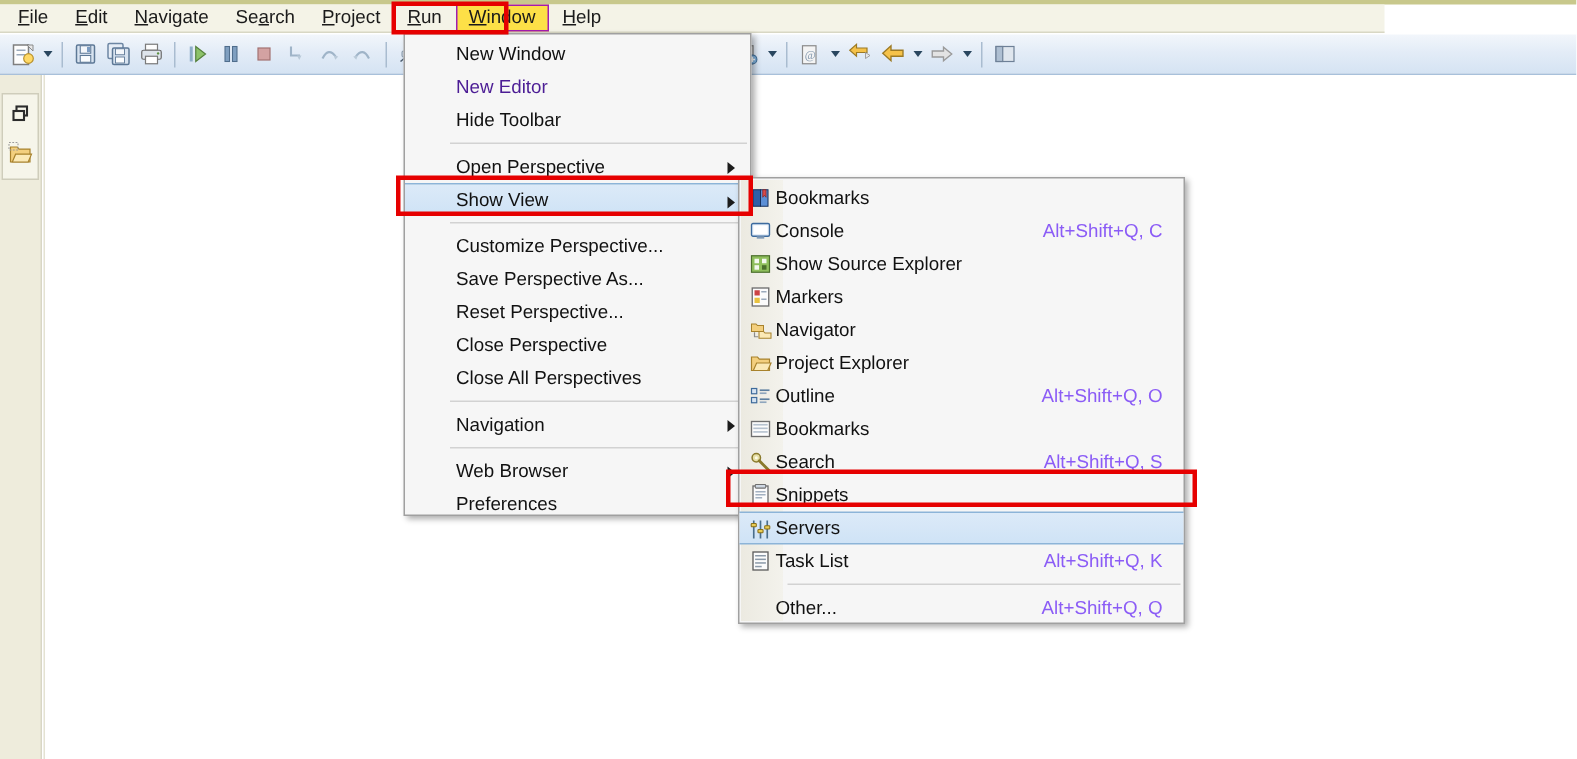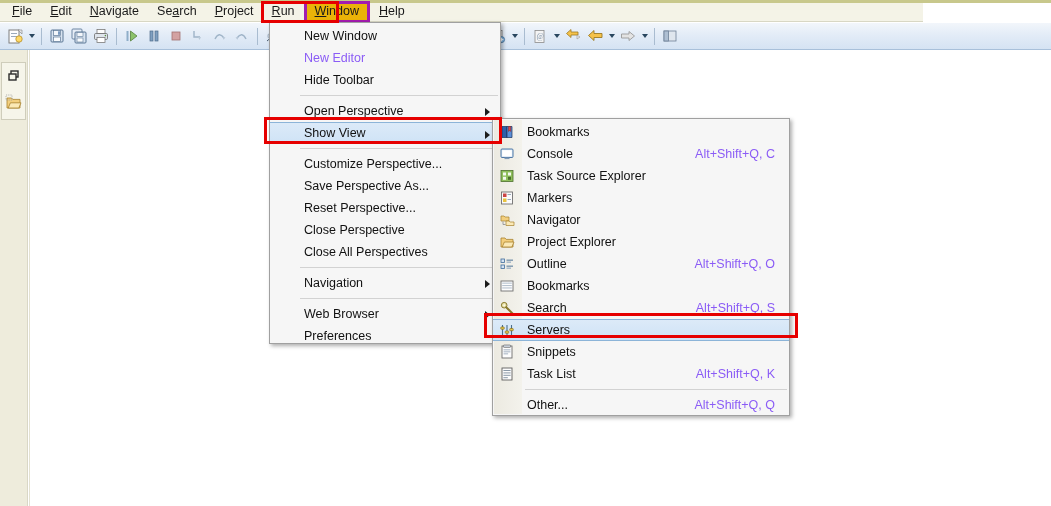--- a/index.html
+++ b/index.html
@@ -38,22 +38,22 @@
     box-sizing: border-box;
   }
   .menubar-item {
     font-size: 12.5px;
     color: #1a1a1a;
     padding: 1px 9px 2px 9px;
     white-space: nowrap;
     line-height: 15px;
   }
   .menubar-item.active {
-    background: #eab308;
-    border: 3px solid #a21caf;
+    background: #fde047;
+    border: 1px solid #a21caf;
     padding: 0px 8px 1px 8px;
   }
   .mnemo { text-decoration: underline; }
 
   
   #toolbar {
     position: absolute;
     left: 0; top: 23px;
     width: 1051px; height: 27px;
     background: linear-gradient(to bottom,#f2f6fb 0%,#e3ecf7 45%,#d5e3f3 100%);
@@ -146,26 +146,26 @@
     width: 298px; height: 298px;
   }
 
   .menu-item {
     position: relative;
     height: 22px;
     display: flex;
     align-items: center;
     font-size: 12.5px;
     color: #111111;
-    padding-left: 34px;
+    padding-left: 24px;
     box-sizing: border-box;
     white-space: nowrap;
   }
   #window-menu .menu-item { padding-left: 34px; }
-  .menu-item.disabled { color: #8b5cf6; }
+  .menu-item.disabled { color: #4c1d95; }
   .menu-item.selected {
     background: linear-gradient(to bottom,#dceaf8 0%,#cfe3f6 100%);
     border-top: 1px solid #8cb4d8;
     border-bottom: 1px solid #8cb4d8;
   }
   .menu-label { flex: 1 1 auto; }
   .menu-accel {
     font-size: 12.5px;
     color: #8b5cf6;
     padding-right: 14px;
@@ -525,21 +525,21 @@
   <div class="menu-item">
     <span class="menu-icon">
       <svg width="16" height="16" viewBox="0 0 16 16">
         <rect x="2" y="2.5" width="12" height="11" fill="#8fbf5c" stroke="#4b6f2c" stroke-width="0.8"></rect>
         <rect x="4" y="4.5" width="3" height="3" fill="#f4f9ef"></rect>
         <rect x="9" y="4.5" width="3" height="3" fill="#f4f9ef"></rect>
         <rect x="4" y="8.8" width="3" height="3" fill="#f4f9ef"></rect>
         <rect x="9" y="8.8" width="3" height="3" fill="#4b6f2c"></rect>
       </svg>
     </span>
-    <span class="menu-label">Task Source Explorer</span>
+    <span class="menu-label">Show Source Explorer</span>
     <span class="menu-accel"></span>
   </div>
 
   <div class="menu-item">
     <span class="menu-icon">
       <svg width="16" height="16" viewBox="0 0 16 16">
         <rect x="2.5" y="2" width="11" height="12" fill="#fbfbfb" stroke="#6f6f6f" stroke-width="0.9"></rect>
         <rect x="4" y="3.5" width="3.5" height="3.5" fill="#cc4444"></rect>
         <rect x="4" y="8.5" width="3.5" height="3.5" fill="#e8c23f"></rect>
         <rect x="8.5" y="4" width="3.5" height="1" fill="#9aa9bb"></rect>
@@ -606,52 +606,52 @@
       <svg width="16" height="16" viewBox="0 0 16 16">
         <circle cx="5.2" cy="5.2" r="2.8" fill="#e6dfa6" stroke="#8a7a2c" stroke-width="1"></circle>
         <circle cx="5.2" cy="5.2" r="1" fill="#fdfbe8"></circle>
         <path d="M7.2 7.2 L13.5 13.5" stroke="#8a7a2c" stroke-width="2" stroke-linecap="round"></path>
       </svg>
     </span>
     <span class="menu-label">Search</span>
     <span class="menu-accel">Alt+Shift+Q, S</span>
   </div>
 
+  <div class="menu-item">
+    <span class="menu-icon">
+      <svg width="16" height="16" viewBox="0 0 16 16">
+        <rect x="3" y="2" width="10" height="12" fill="#fcfcfc" stroke="#6f6f6f" stroke-width="0.9"></rect>
+        <rect x="4.5" y="1" width="7" height="2.4" rx="0.6" fill="#cfd8e2" stroke="#6f6f6f" stroke-width="0.7"></rect>
+        <rect x="4.6" y="5.4" width="6.8" height="0.9" fill="#9aa9bb"></rect>
+        <rect x="4.6" y="7.4" width="6.8" height="0.9" fill="#9aa9bb"></rect>
+        <rect x="4.6" y="9.4" width="4.5" height="0.9" fill="#9aa9bb"></rect>
+      </svg>
+    </span>
+    <span class="menu-label">Snippets</span>
+    <span class="menu-accel"></span>
+  </div>
+
   <div class="menu-item selected">
     <span class="menu-icon">
       <svg width="16" height="16" viewBox="0 0 16 16">
         <line x1="3.5" y1="2" x2="3.5" y2="14" stroke="#4a6e8c" stroke-width="1.1"></line>
         <line x1="8" y1="2" x2="8" y2="14" stroke="#4a6e8c" stroke-width="1.1"></line>
         <line x1="12.5" y1="2" x2="12.5" y2="14" stroke="#4a6e8c" stroke-width="1.1"></line>
         <rect x="1.8" y="4" width="3.4" height="2.2" rx="0.5" fill="#e8cc55" stroke="#8a6f16" stroke-width="0.7"></rect>
         <rect x="6.3" y="8" width="3.4" height="2.2" rx="0.5" fill="#e8cc55" stroke="#8a6f16" stroke-width="0.7"></rect>
         <rect x="10.8" y="5.5" width="3.4" height="2.2" rx="0.5" fill="#e8cc55" stroke="#8a6f16" stroke-width="0.7"></rect>
       </svg>
     </span>
     <span class="menu-label">Servers</span>
     <span class="menu-accel"></span>
   </div>
 
   <div class="menu-item">
     <span class="menu-icon">
       <svg width="16" height="16" viewBox="0 0 16 16">
-        <rect x="3" y="2" width="10" height="12" fill="#fcfcfc" stroke="#6f6f6f" stroke-width="0.9"></rect>
-        <rect x="4.5" y="1" width="7" height="2.4" rx="0.6" fill="#cfd8e2" stroke="#6f6f6f" stroke-width="0.7"></rect>
-        <rect x="4.6" y="5.4" width="6.8" height="0.9" fill="#9aa9bb"></rect>
-        <rect x="4.6" y="7.4" width="6.8" height="0.9" fill="#9aa9bb"></rect>
-        <rect x="4.6" y="9.4" width="4.5" height="0.9" fill="#9aa9bb"></rect>
-      </svg>
-    </span>
-    <span class="menu-label">Snippets</span>
-    <span class="menu-accel"></span>
-  </div>
-
-  <div class="menu-item">
-    <span class="menu-icon">
-      <svg width="16" height="16" viewBox="0 0 16 16">
         <rect x="3" y="2" width="10" height="12" fill="#fcfcfc" stroke="#5f5f5f" stroke-width="0.9"></rect>
         <rect x="4.4" y="4" width="7.2" height="1" fill="#8b99a8"></rect>
         <rect x="4.4" y="6.4" width="7.2" height="1" fill="#8b99a8"></rect>
         <rect x="4.4" y="8.8" width="7.2" height="1" fill="#8b99a8"></rect>
         <rect x="4.4" y="11.2" width="4.4" height="1" fill="#8b99a8"></rect>
       </svg>
     </span>
     <span class="menu-label">Task List</span>
     <span class="menu-accel">Alt+Shift+Q, K</span>
   </div>

